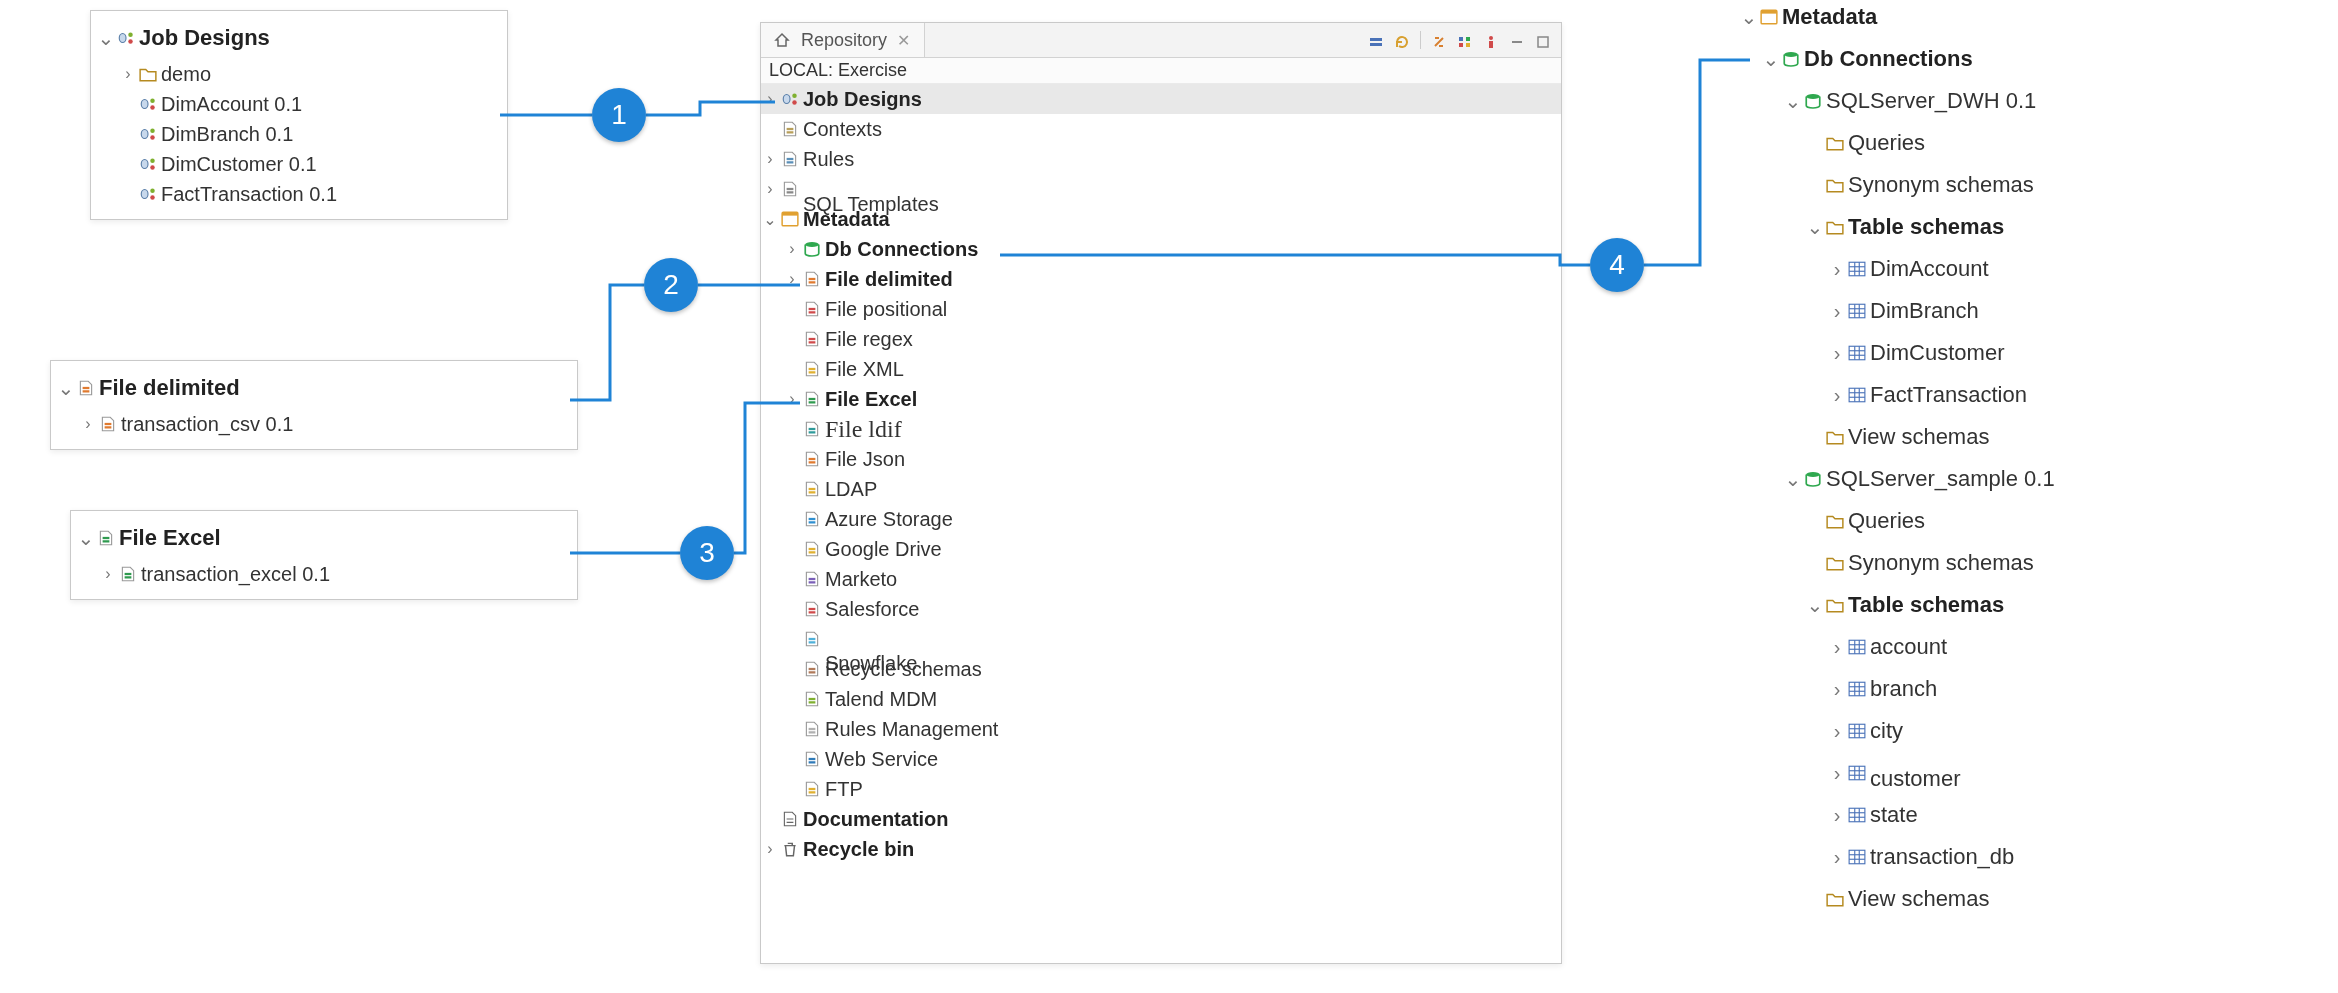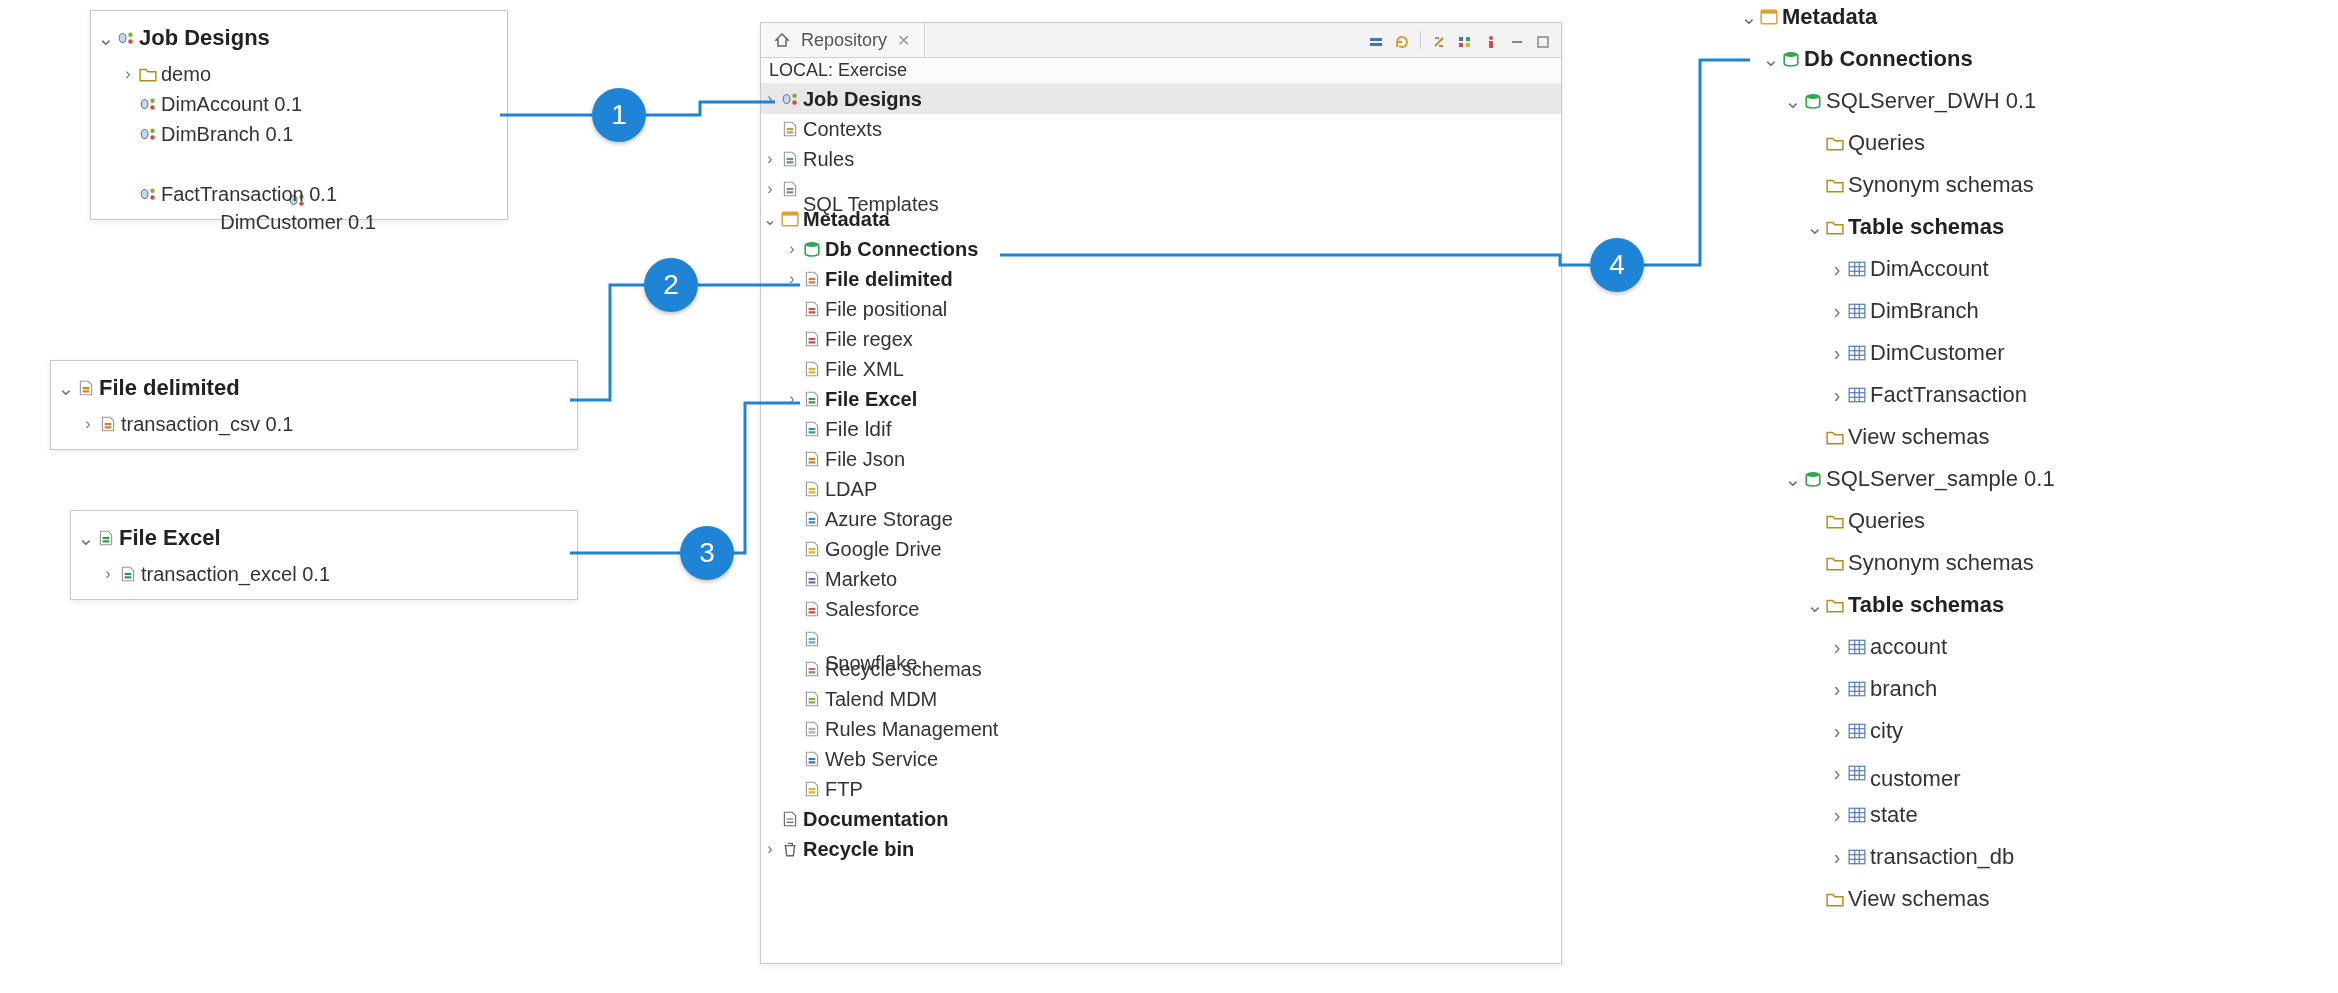--- a/index.html
+++ b/index.html
@@ -296,21 +296,21 @@
       <li style="height: 30px;">
         <span class="sp"></span>
         <span class="tw" style="font-size: 16px;"></span>
         <span class="ic">
           <svg width="18" height="18" viewBox="0 0 16 16">
             <path d="M3 2h7l3 3v9H3z" fill="#fff" stroke="#999"></path>
             <rect x="5" y="7" width="6" height="2" fill="#2f9a9a"></rect>
             <rect x="5" y="10" width="6" height="2" fill="#2f9a9a"></rect>
           </svg>
         </span>
-        <span class="lbl" style="font-size: 21px;">File ldif</span>
+        <span class="lbl" style="font-size: 24px; font-family: Liberation Serif, serif;">File ldif</span>
       </li>
       <li style="height: 30px;">
         <span class="sp"></span>
         <span class="tw" style="font-size: 16px;"></span>
         <span class="ic">
           <svg width="18" height="18" viewBox="0 0 16 16">
             <path d="M3 2h7l3 3v9H3z" fill="#fff" stroke="#999"></path>
             <rect x="5" y="7" width="6" height="2" fill="#e07a2f"></rect>
             <rect x="5" y="10" width="6" height="2" fill="#e07a2f"></rect>
           </svg>
@@ -511,21 +511,21 @@
         <span class="tw" style="font-size: 16px;"></span>
         <span class="ic">
           <svg width="18" height="18" viewBox="0 0 16 16">
             <ellipse cx="5" cy="8" rx="3" ry="4" fill="#c7d8ec" stroke="#5a7fa8"></ellipse>
             <circle cx="12" cy="5" r="2" fill="#7fb02f"></circle>
             <circle cx="12" cy="11" r="2" fill="#d04a4a"></circle>
           </svg>
         </span>
         <span class="lbl" style="font-size: 20px;">DimBranch 0.1</span>
       </li>
-      <li style="height: 30px; flex-direction: column;">
+      <li style="height: 30px;">
         <span class="sp"></span>
         <span class="tw" style="font-size: 16px;"></span>
         <span class="ic">
           <svg width="18" height="18" viewBox="0 0 16 16">
             <ellipse cx="5" cy="8" rx="3" ry="4" fill="#c7d8ec" stroke="#5a7fa8"></ellipse>
             <circle cx="12" cy="5" r="2" fill="#7fb02f"></circle>
             <circle cx="12" cy="11" r="2" fill="#d04a4a"></circle>
           </svg>
         </span>
         <span class="lbl" style="font-size: 20px;">DimCustomer 0.1</span>

